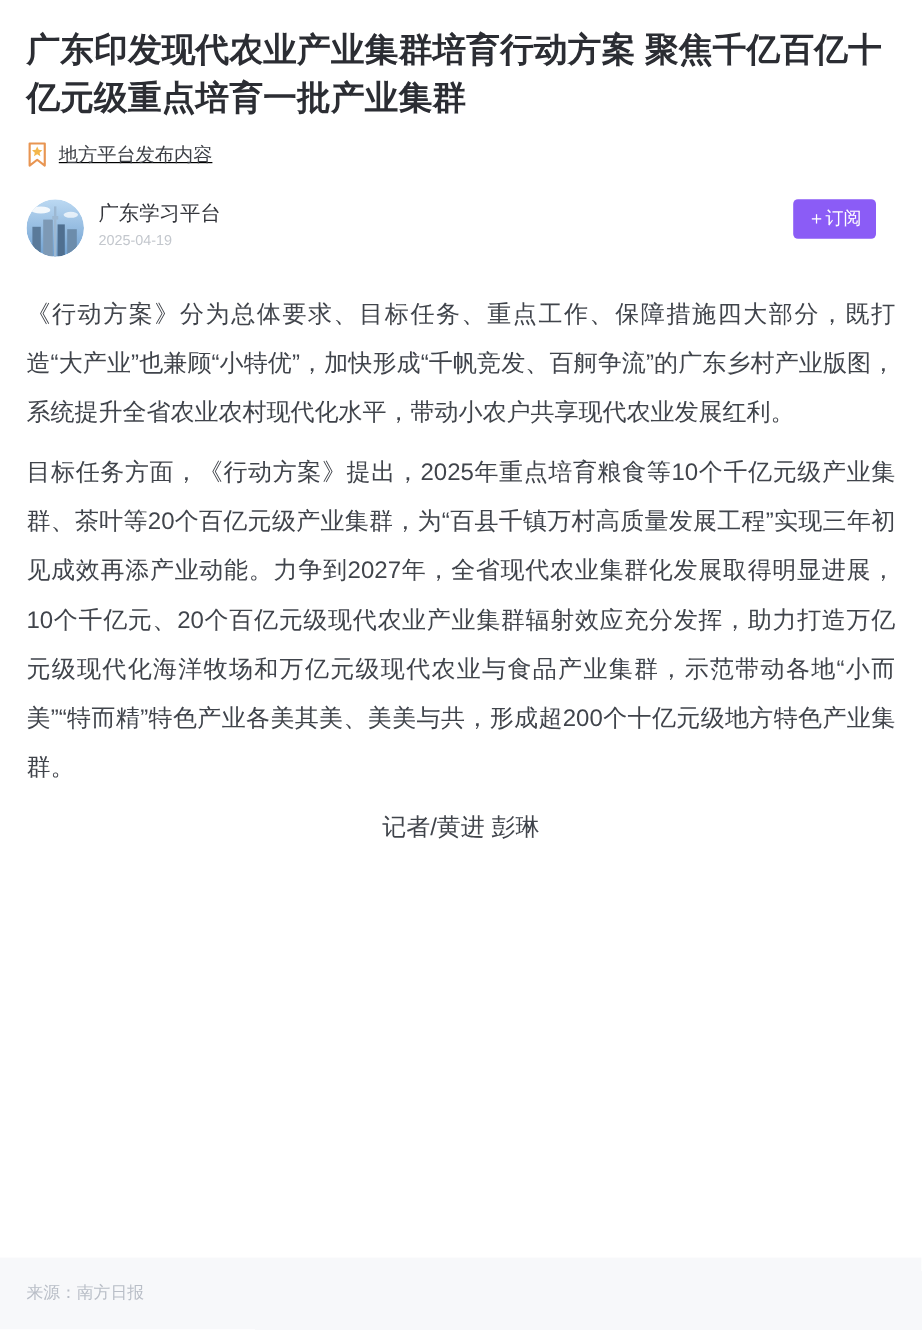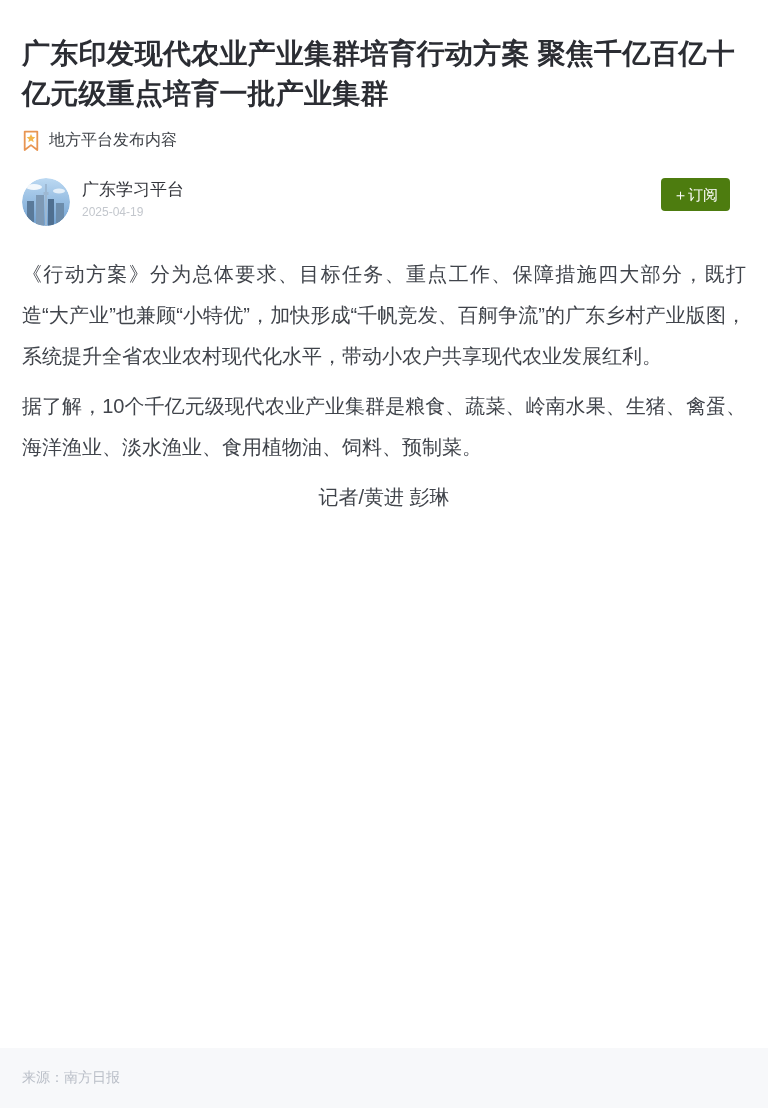--- a/index.html
+++ b/index.html
@@ -1,39 +1,39 @@
 <!DOCTYPE html>
 <html><head>
 <meta charset="utf-8">
 <style>
   html,body { margin:0; padding:0; background:#ffffff; }
   .page {
     width:768px; min-height:1108px; background:#ffffff;
     display:flex; flex-direction:column; box-sizing:border-box;
     font-family:"Liberation Sans","DejaVu Sans",sans-serif;
   }
-  .content { padding:32px 22px 0 22px; }
+  .content { padding:20px 22px 0 22px; }
   .article-title {
     margin:2px 0 16px 0; font-size:28px; line-height:1.42;
     font-weight:700; color:#2b2d33; letter-spacing:0.2px;
   }
-  .badge-row { display:flex; align-items:flex-start; gap:9px; margin:0 0 26px 0; }
+  .badge-row { display:flex; align-items:flex-end; gap:9px; margin:0 0 26px 0;text-decoration:underline; }
   .badge-icon { width:18px; height:22px; display:inline-flex; flex:0 0 auto; }
   .badge-label { font-size:16px; color:#3d4046; }
   .author-row { display:flex; align-items:flex-start; margin:0 16px 28px 0; }
   .avatar {
     width:48px; height:48px; border-radius:50%; overflow:hidden;
     flex:0 0 auto; cursor:pointer;
   }
   .avatar svg { display:block; }
   .author-meta { margin-left:12px; }
   .author-name { font-size:17px; color:#33353b; cursor:pointer; }
   .publish-date { font-size:12px; color:#c3c7cd; margin-top:4px; }
   .subscribe-button {
-    margin-left:auto; background:#4d7c0f; color:#ffffff; font-size:15px;
+    margin-left:auto; background:#8b5cf6; color:#ffffff; font-size:15px;
     line-height:1; padding:9px 12px; border:none; border-radius:4px;
     cursor:pointer; font-family:inherit;
   }
   .article-body p {
     margin:0 0 9px 0; font-size:20px; line-height:41px;
     color:#40444b; text-align:justify;
   }
   .article-body p.byline { text-align:center; }
   .page-footer {
     margin-top:auto; background:#f7f8fa; padding:16px 22px 18px 22px;
@@ -85,21 +85,21 @@
       </div>
       <div class="author-meta">
         <div class="author-name">广东学习平台</div>
         <div class="publish-date">2025-04-19</div>
       </div>
       <button class="subscribe-button">＋订阅</button>
     </div>
 
     <div class="article-body">
       <p>《行动方案》分为总体要求、目标任务、重点工作、保障措施四大部分，既打造“大产业”也兼顾“小特优”，加快形成“千帆竞发、百舸争流”的广东乡村产业版图，系统提升全省农业农村现代化水平，带动小农户共享现代农业发展红利。</p>
-      <p>据了解，10个千亿元级现代农业产业集群是粮食、蔬菜、岭南水果、生猪、禽蛋、海洋渔业、淡水渔业、食用植物油、饲料、预制菜。</p>
+      <p>目标任务方面，《行动方案》提出，2025年重点培育粮食等10个千亿元级产业集群、茶叶等20个百亿元级产业集群，为“百县千镇万村高质量发展工程”实现三年初见成效再添产业动能。力争到2027年，全省现代农业集群化发展取得明显进展，10个千亿元、20个百亿元级现代农业产业集群辐射效应充分发挥，助力打造万亿元级现代化海洋牧场和万亿元级现代农业与食品产业集群，示范带动各地“小而美”“特而精”特色产业各美其美、美美与共，形成超200个十亿元级地方特色产业集群。</p>
       <p class="byline">记者/黄进 彭琳</p>
     </div>
 
   </div>
 
   <div class="page-footer">
     <div class="footer-line">来源：南方日报</div>
 
   </div>
 </div>

